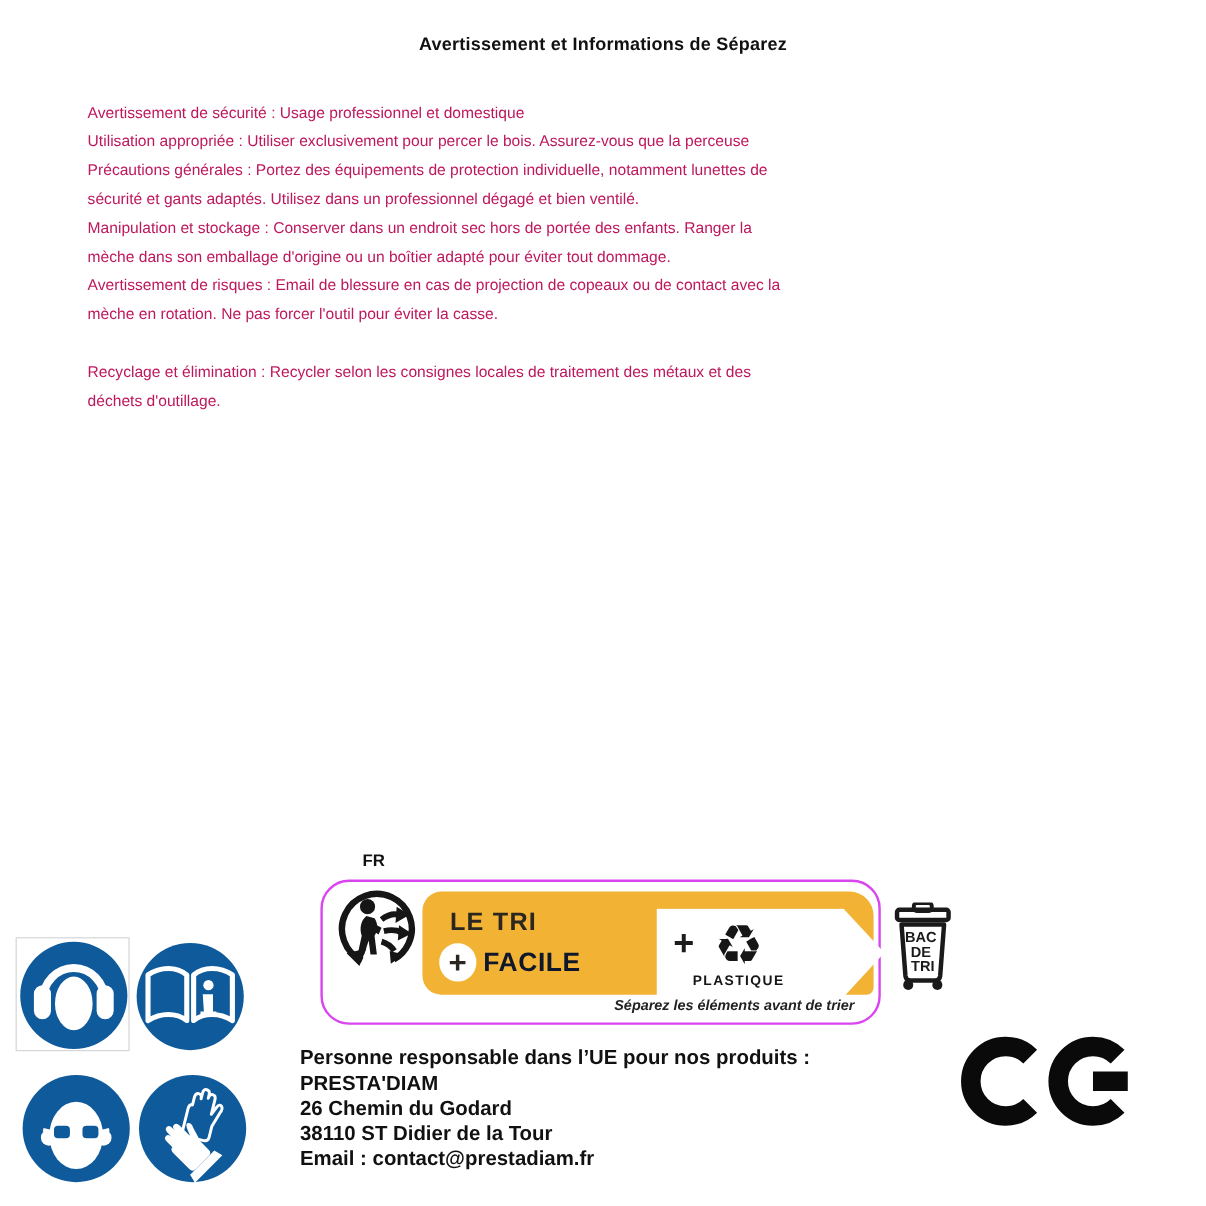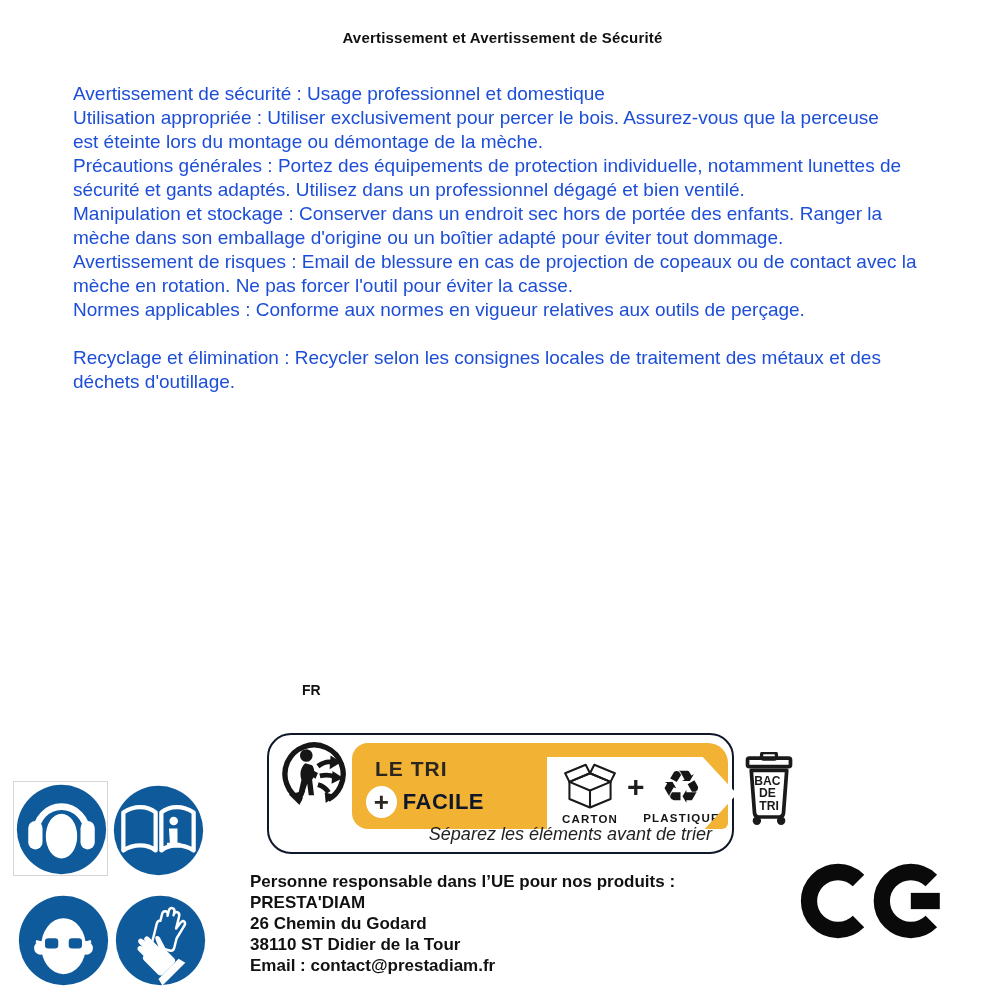--- a/index.html
+++ b/index.html
@@ -5,31 +5,31 @@
   html,body{margin:0;padding:0;}
   body{
     width:1005px;height:1005px;position:relative;background:#ffffff;
     font-family:"Liberation Sans", sans-serif;color:#1a1a1a;overflow:hidden;
   }
   .title{
     position:absolute;top:29px;left:0;width:1005px;text-align:center;
     font-size:15px;font-weight:bold;letter-spacing:.2px;color:#111;
   }
   .body-text{position:absolute;left:73px;top:82px;}
-  .body-line{height:24px;line-height:24px;font-size:19px;white-space:nowrap;color:#1d4ed8;}
+  .body-line{height:24px;line-height:24px;font-size:13px;white-space:nowrap;color:#be185d;}
 
   
   .safety-icon{position:absolute;width:95px;height:95px;}
   .icon-card{background:#fff;border:1px solid #d6d6d6;box-sizing:border-box;}
 
   
-  .fr-code{position:absolute;left:267px;top:682px;font-size:14px;font-weight:bold;color:#111;padding-left:35px;}
+  .fr-code{position:absolute;left:267px;top:709px;font-size:14px;font-weight:bold;color:#111;padding-left:35px;}
   .tri-box{
     position:absolute;left:267px;top:733px;width:467px;height:121px;
-    background:#fff;border:2px solid #0f172a;border-radius:24px;box-sizing:border-box;
+    background:#fff;border:2px solid #d946ef;border-radius:24px;box-sizing:border-box;
   }
   .triman{position:absolute;left:12px;top:6px;width:70px;height:66px;}
   .yellow-band{
     position:absolute;left:83px;top:8px;width:376px;height:86px;
     background:#f2b234;border-radius:16px 20px 6px 16px;
   }
   .white-pentagon{
     position:absolute;left:195px;top:14px;width:190px;height:74px;background:#ffffff;
     clip-path:polygon(0 0,82% 0,100% 50%,82% 100%,0 100%);
     display:flex;align-items:center;padding-left:10px;box-sizing:border-box;
@@ -41,47 +41,45 @@
   .letri{position:absolute;left:14px;top:14px;width:118px;}
   .letri-line1{font-size:21px;font-weight:bold;color:#2b2720;letter-spacing:1px;margin-left:9px;}
   .letri-line2{display:flex;align-items:center;margin-top:5px;}
   .plus-circle{
     width:32px;height:32px;border-radius:50%;background:#fff;color:#2b2720;
     font-size:26px;font-weight:bold;display:flex;align-items:center;justify-content:center;line-height:1;
   }
   .facile{font-size:22px;font-weight:bold;color:#0f172a;letter-spacing:.5px;margin-left:6px;}
   .bin{position:absolute;left:389px;top:9px;width:56px;height:74px;}
   .tri-instruction{
-    position:absolute;right:20px;bottom:7px;font-size:18px;font-style:italic;font-weight:normal;color:#222;
+    position:absolute;right:20px;bottom:7px;font-size:12px;font-style:italic;font-weight:bold;color:#222;
   }
 
   .address{
     position:absolute;left:250px;top:871px;width:500px;text-align:left;
     font-weight:bold;font-size:17px;color:#111;
   }
   .address-line{height:21px;line-height:21px;white-space:nowrap;}
 
   .ce-mark{position:absolute;left:797px;top:845px;width:152px;height:112px;}
 </style>
 </head>
 <body>
 
-<div class="title">Avertissement et Avertissement de Sécurité</div>
+<div class="title">Avertissement et Informations de Séparez</div>
 
 <div class="body-text">
   <div class="body-line">Avertissement de sécurité : Usage professionnel et domestique</div>
   <div class="body-line">Utilisation appropriée : Utiliser exclusivement pour percer le bois. Assurez-vous que la perceuse</div>
-  <div class="body-line">est éteinte lors du montage ou démontage de la mèche.</div>
   <div class="body-line">Précautions générales : Portez des équipements de protection individuelle, notamment lunettes de</div>
   <div class="body-line">sécurité et gants adaptés. Utilisez dans un professionnel dégagé et bien ventilé.</div>
   <div class="body-line">Manipulation et stockage : Conserver dans un endroit sec hors de portée des enfants. Ranger la</div>
   <div class="body-line">mèche dans son emballage d'origine ou un boîtier adapté pour éviter tout dommage.</div>
   <div class="body-line">Avertissement de risques : Email de blessure en cas de projection de copeaux ou de contact avec la</div>
   <div class="body-line">mèche en rotation. Ne pas forcer l'outil pour éviter la casse.</div>
-  <div class="body-line">Normes applicables : Conforme aux normes en vigueur relatives aux outils de perçage.</div>
   <div class="body-line"></div>
   <div class="body-line">Recyclage et élimination : Recycler selon les consignes locales de traitement des métaux et des</div>
   <div class="body-line">déchets d'outillage.</div>
 </div>
 
 <div class="safety-icon icon-card" style="left:13px;top:781px;">
   <svg width="95" height="95" viewBox="0 0 100 100">
     <circle cx="50" cy="50" r="47" fill="#0f5a9b"></circle>
     <path d="M23 54 A27 28 0 0 1 77 54" fill="none" stroke="#fff" stroke-width="7"></path>
     <ellipse cx="50" cy="57" rx="16.5" ry="23.5" fill="#fff"></ellipse>
@@ -145,32 +143,20 @@
   <div class="yellow-band">
     <div class="letri">
       <div class="letri-line1">LE TRI</div>
       <div class="letri-line2">
         <div class="plus-circle">+</div>
         <div class="facile">FACILE</div>
       </div>
     </div>
 
     <div class="white-pentagon">
-      <div class="material-item">
-        <svg width="56" height="48" viewBox="0 0 64 56">
-          <g fill="none" stroke="#1a1a1a" stroke-width="2.4" stroke-linejoin="round">
-            <path d="M8 22 L32 12 L56 22 L32 32 Z"></path>
-            <path d="M8 22 L32 12 L27 2 L3 12 Z"></path>
-            <path d="M56 22 L32 12 L37 2 L61 12 Z"></path>
-            <path d="M8 22 L8 42 L32 52 L56 42 L56 22"></path>
-            <path d="M32 32 L32 52"></path>
-          </g>
-        </svg>
-        <div class="material-label">CARTON</div>
-      </div>
       <div class="material-plus">+</div>
       <div class="material-item">
         <div class="recycle-glyph">♻</div>
         <div class="material-label">PLASTIQUE</div>
       </div>
     </div>
 
     <svg class="bin" viewBox="0 0 60 78">
       <rect x="22" y="0" width="16" height="7" rx="2.5" fill="none" stroke="#1a1a1a" stroke-width="3.5"></rect>
       <rect x="7" y="6" width="46" height="9" rx="2" fill="none" stroke="#1a1a1a" stroke-width="4"></rect>

